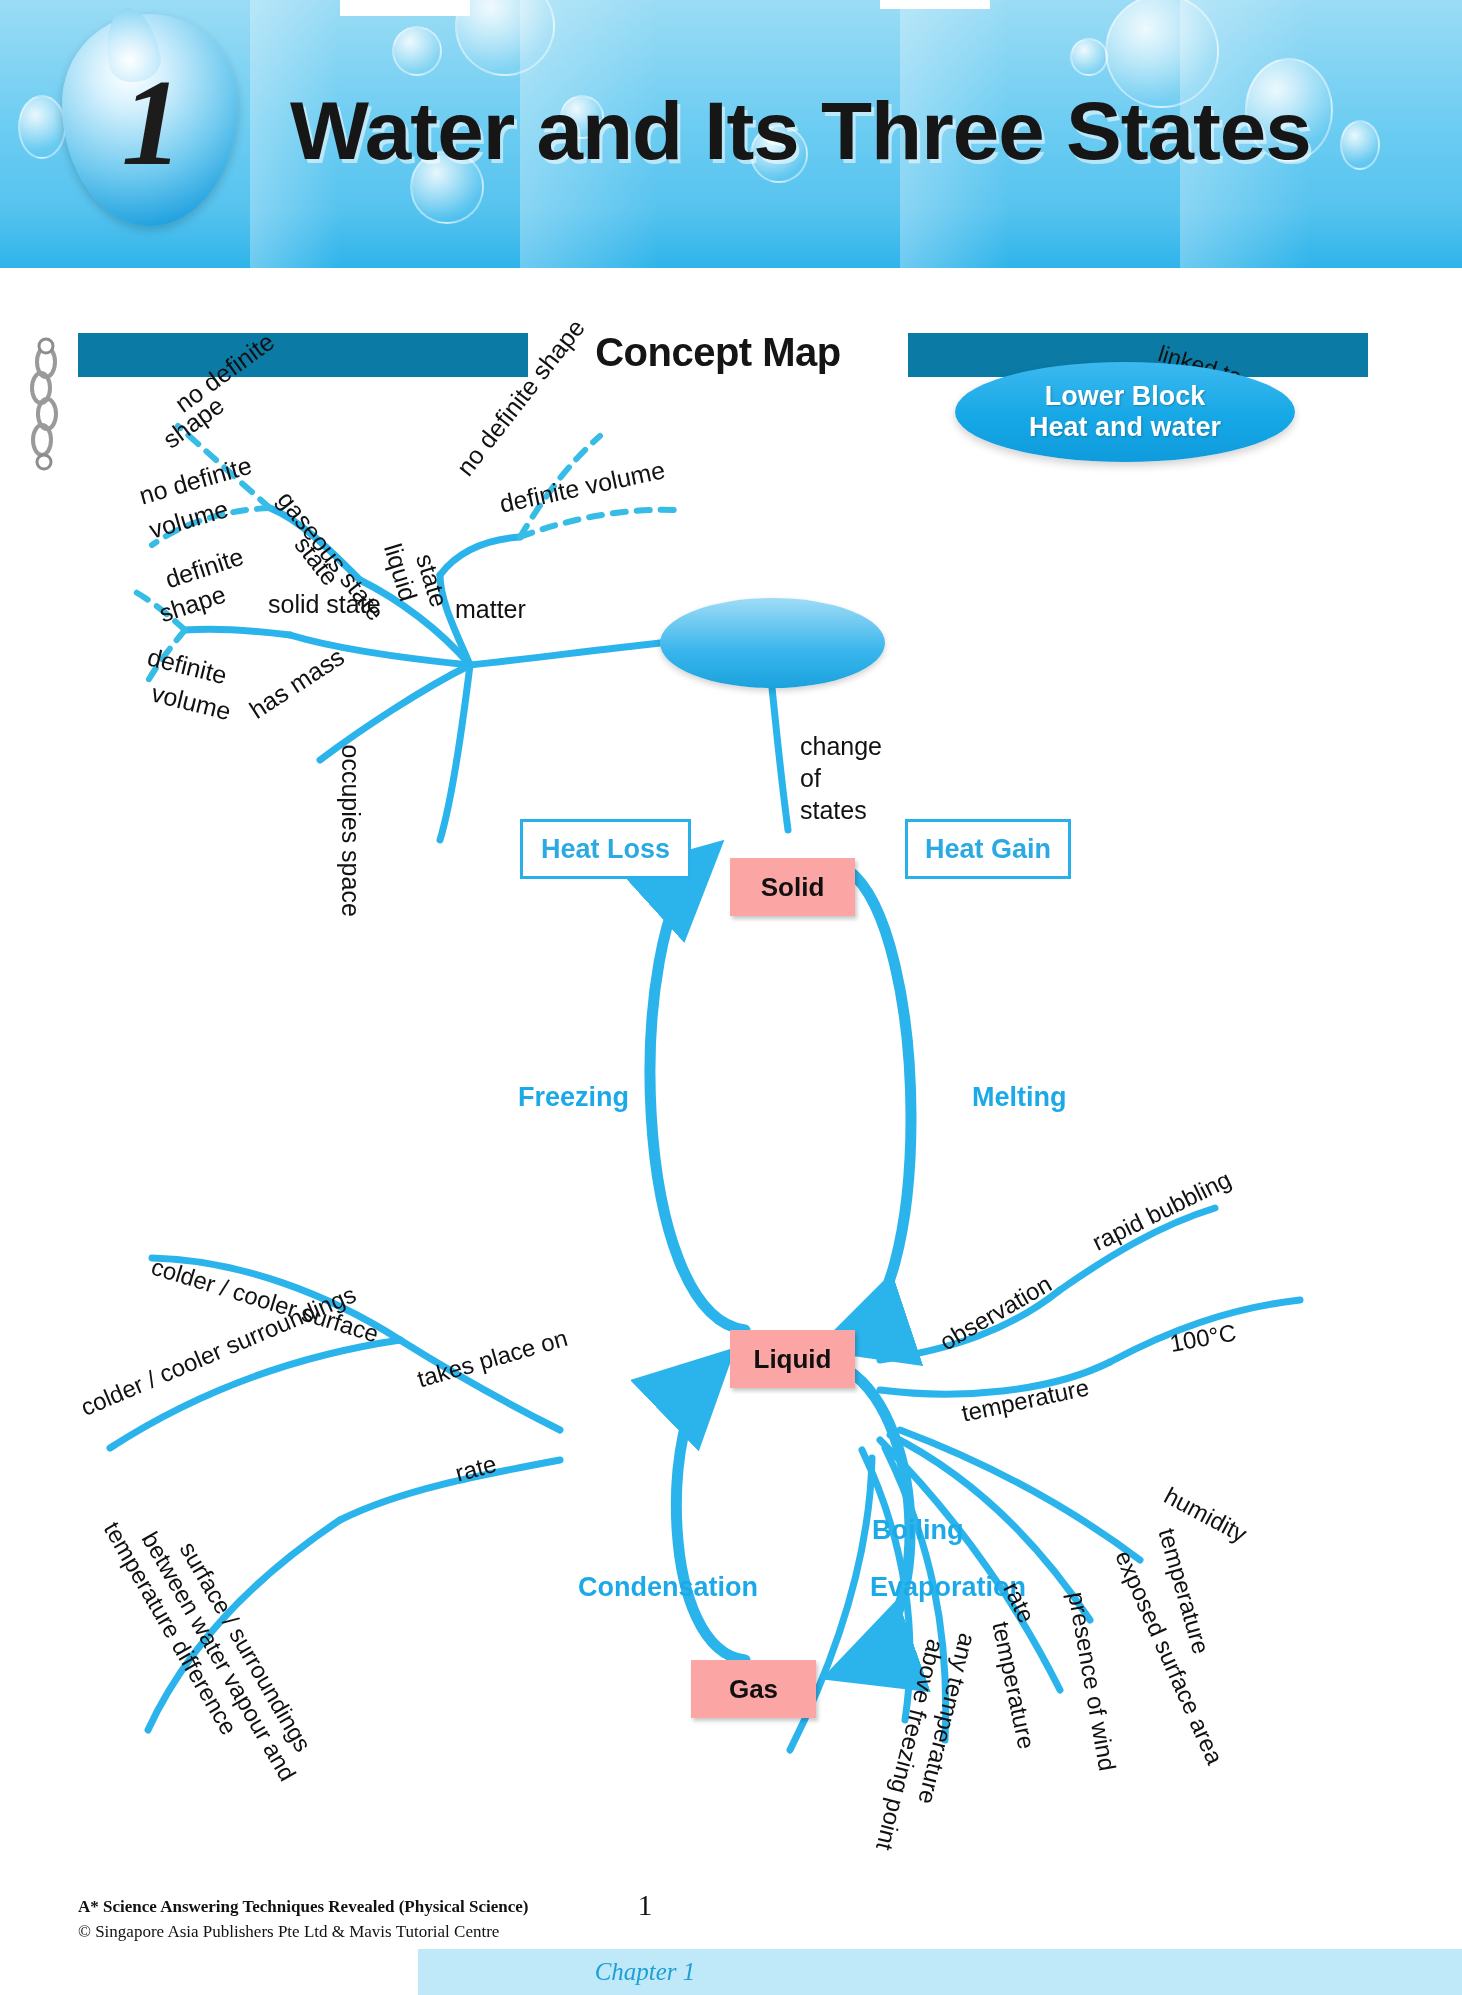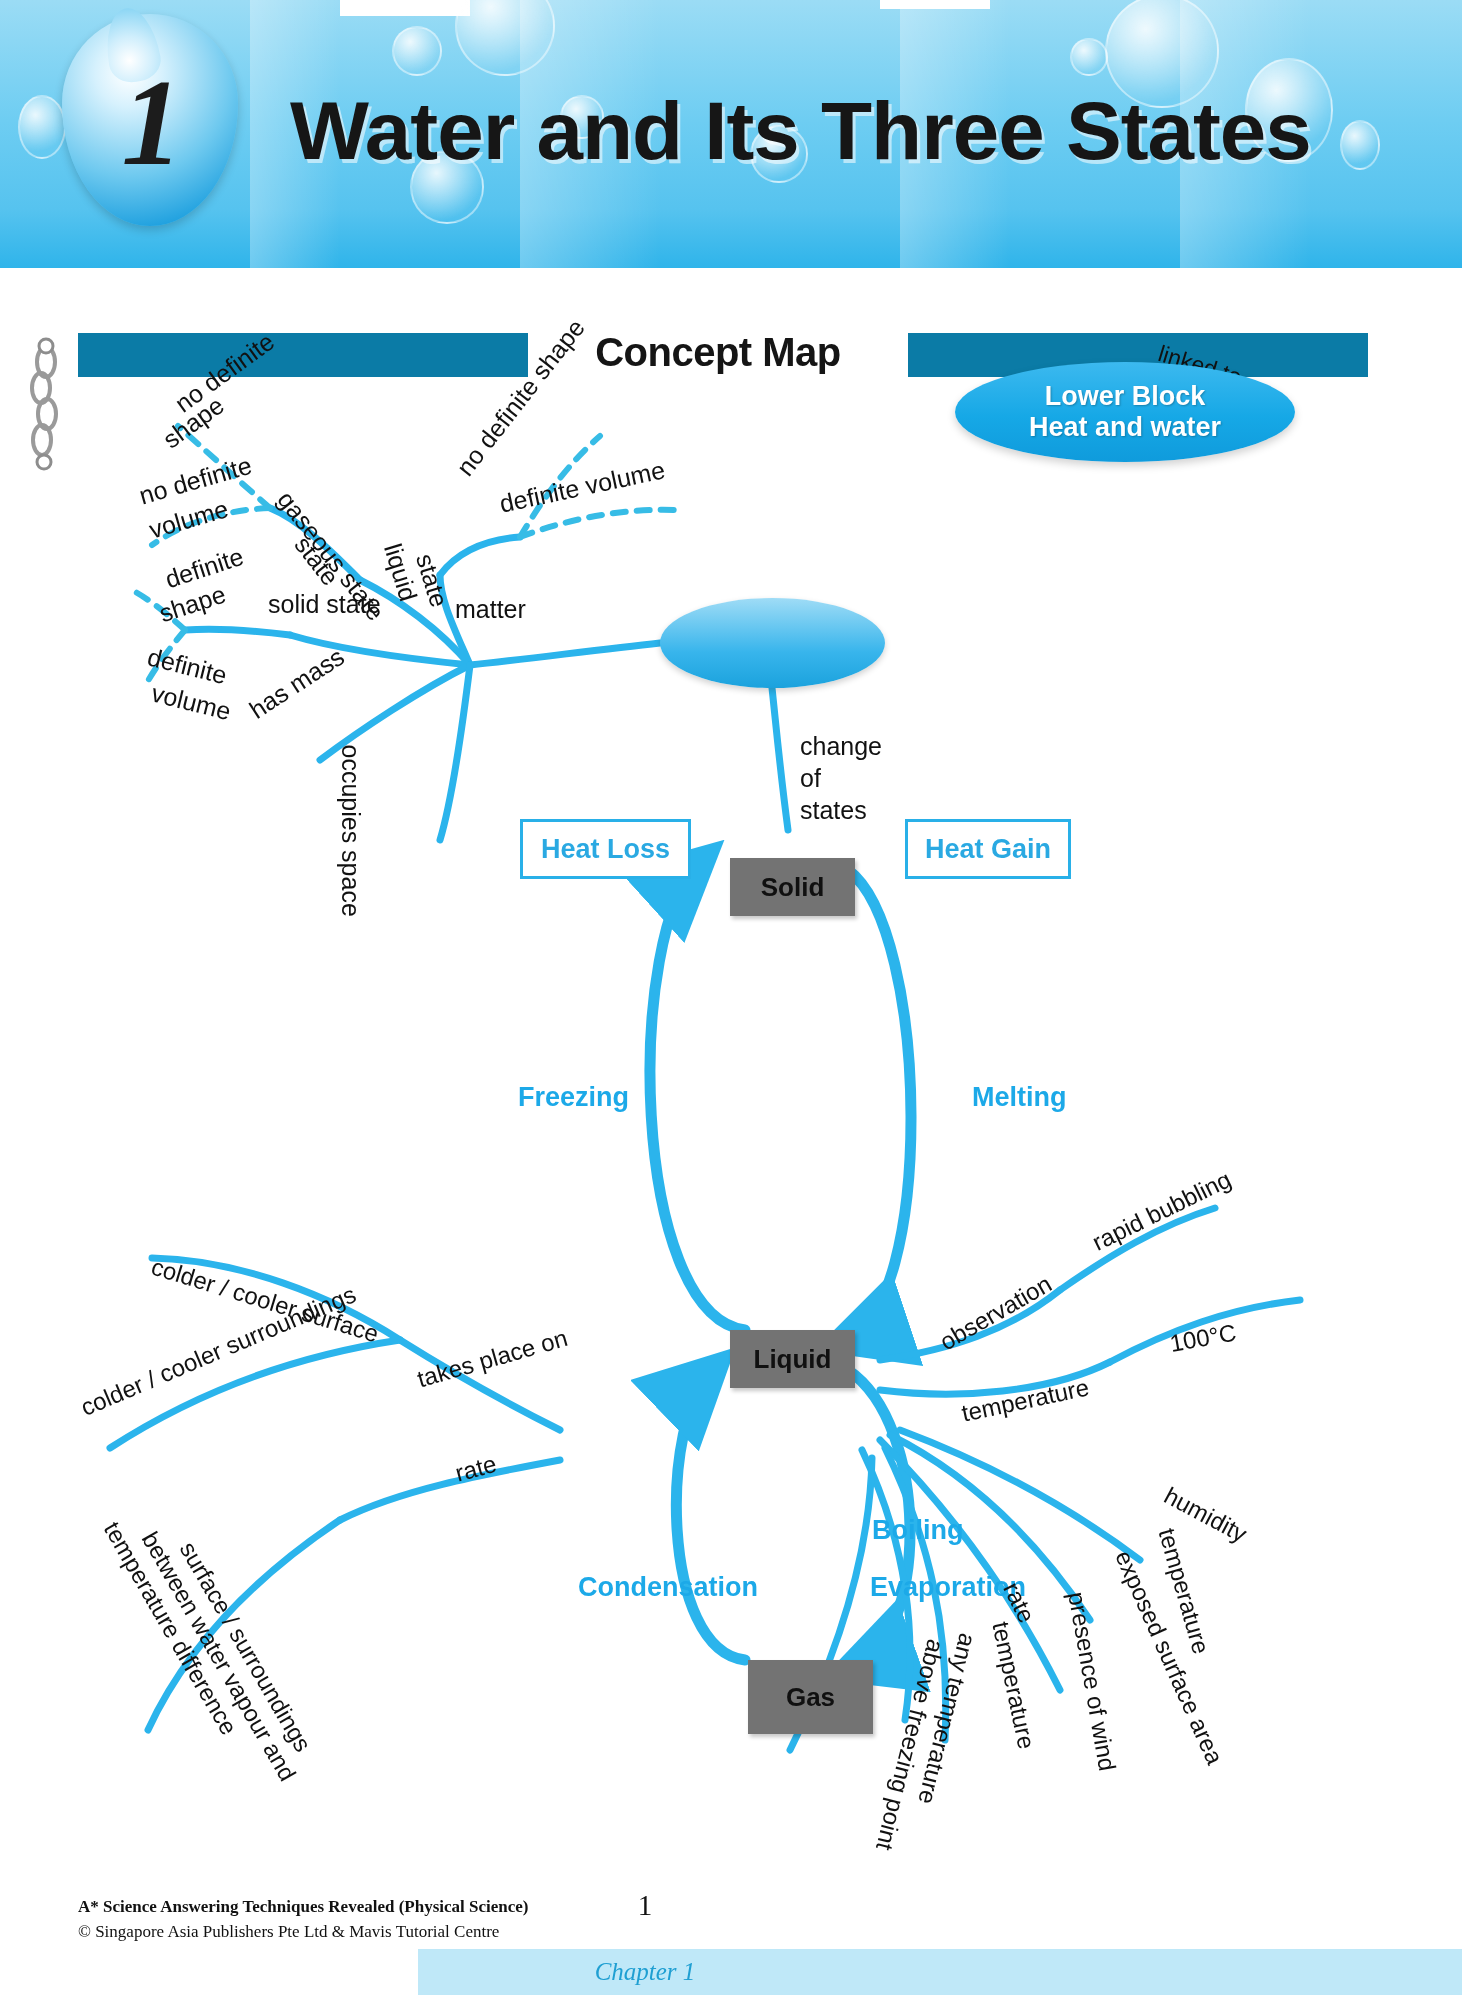--- a/index.html
+++ b/index.html
@@ -74,21 +74,21 @@
   .lbl {
     position:absolute;
     font-family:"Liberation Sans", sans-serif;
     color:#111; white-space:nowrap;
     transform-origin:0 50%;
   }
   .lbl-blue { color:#1cA9e8; font-weight:bold; }
 
   
   .state-box{
-    position:absolute; background:#737373;
+    position:absolute; background:#fca5a5;
     display:flex; align-items:center; justify-content:center;
     font-weight:bold; font-size:26px; color:#101010;
     box-shadow:2px 3px 4px rgba(0,0,0,.22);
   }
   
   .heat-box{
     position:absolute; border:3px solid #29b0e8; background:#fff;
     display:flex; align-items:center; justify-content:center;
     font-weight:bold; font-size:27px; color:#2aa9e2;
   }
@@ -300,21 +300,21 @@
 
   <div class="lbl" style="left:800px;top:402px;font-size:25px;">change</div>
   <div class="lbl" style="left:800px;top:434px;font-size:25px;">of</div>
   <div class="lbl" style="left:800px;top:466px;font-size:25px;text-align:right;">states</div>
 
   <div class="heat-box" style="left:520px;top:489px;width:165px;height:54px;">Heat Loss</div>
   <div class="heat-box" style="left:905px;top:489px;width:160px;height:54px;">Heat Gain</div>
 
   <div class="state-box" style="left:730px;top:528px;width:125px;height:58px;">Solid</div>
   <div class="state-box" style="left:730px;top:1000px;width:125px;height:58px;">Liquid</div>
-  <div class="state-box" style="left:748px;top:1330px;width:125px;height:74px;">Gas</div>
+  <div class="state-box" style="left:691px;top:1330px;width:125px;height:58px;">Gas</div>
 
   <div class="lbl lbl-blue" style="left:518px;top:752px;font-size:27px;">Freezing</div>
   <div class="lbl lbl-blue" style="left:972px;top:752px;font-size:27px;">Melting</div>
   <div class="lbl lbl-blue" style="left:578px;top:1242px;font-size:27px;">Condensation</div>
   <div class="lbl lbl-blue" style="left:870px;top:1242px;font-size:27px;">Evaporation</div>
   <div class="lbl lbl-blue" style="left:872px;top:1185px;font-size:27px;">Boiling</div>
 
   <div class="lbl" style="left:942px;top:1000px;font-size:24px;transform:rotate(-30deg);">observation</div>
   <div class="lbl" style="left:1094px;top:900px;font-size:24px;transform:rotate(-26deg);">rapid bubbling</div>
   <div class="lbl" style="left:962px;top:1070px;font-size:24px;transform:rotate(-12deg);">temperature</div>

